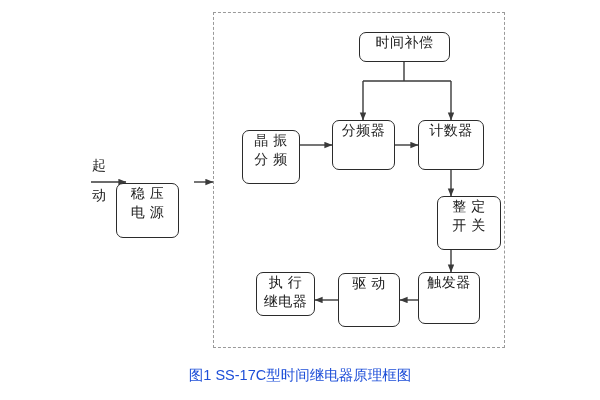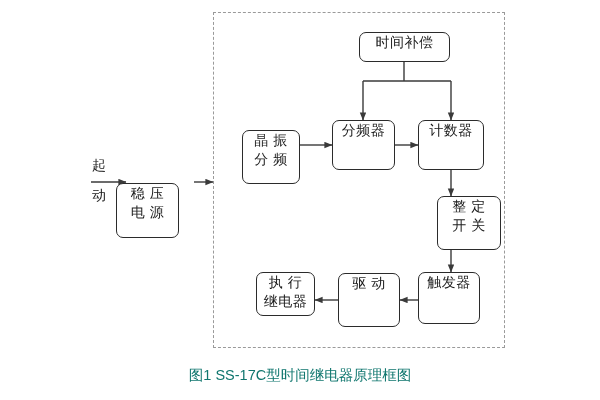--- a/index.html
+++ b/index.html
@@ -51,21 +51,21 @@
     position: absolute;
     font-size: 14px;
     white-space: nowrap;
   }
   .caption {
     position: absolute;
     left: 0;
     width: 600px;
     text-align: center;
     font-size: 14.5px;
-    color: #0f766e;
+    color: #1d4ed8;
     white-space: nowrap;
   }
   .dashed-region {
     position: absolute;
     box-sizing: border-box;
     border: 1.4px dashed #9a9a9a;
     background: transparent;
     pointer-events: none;
   }
 </style>

